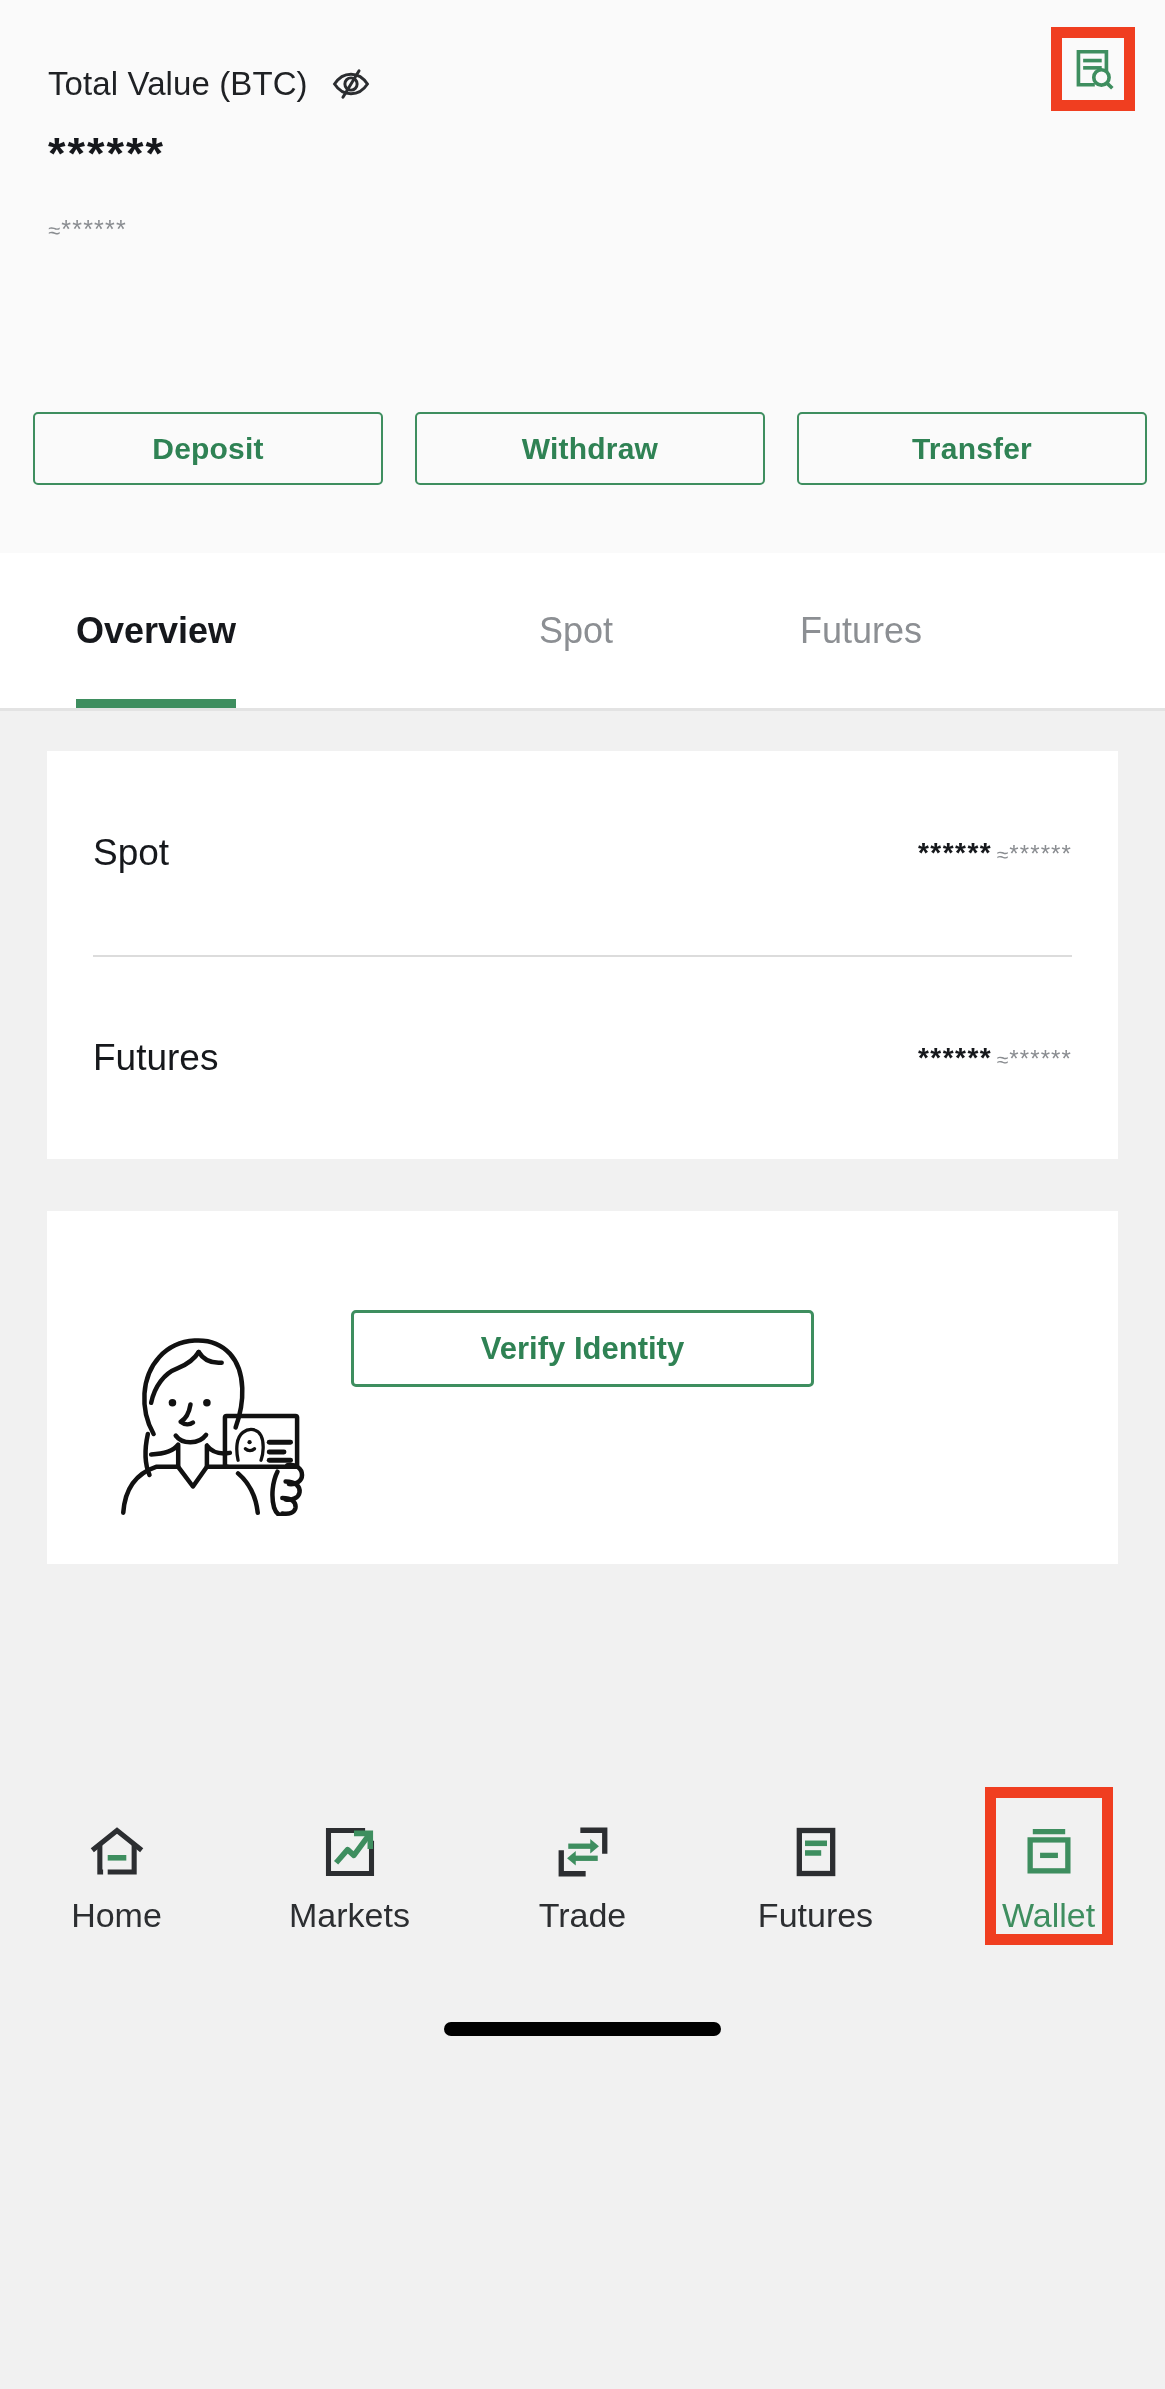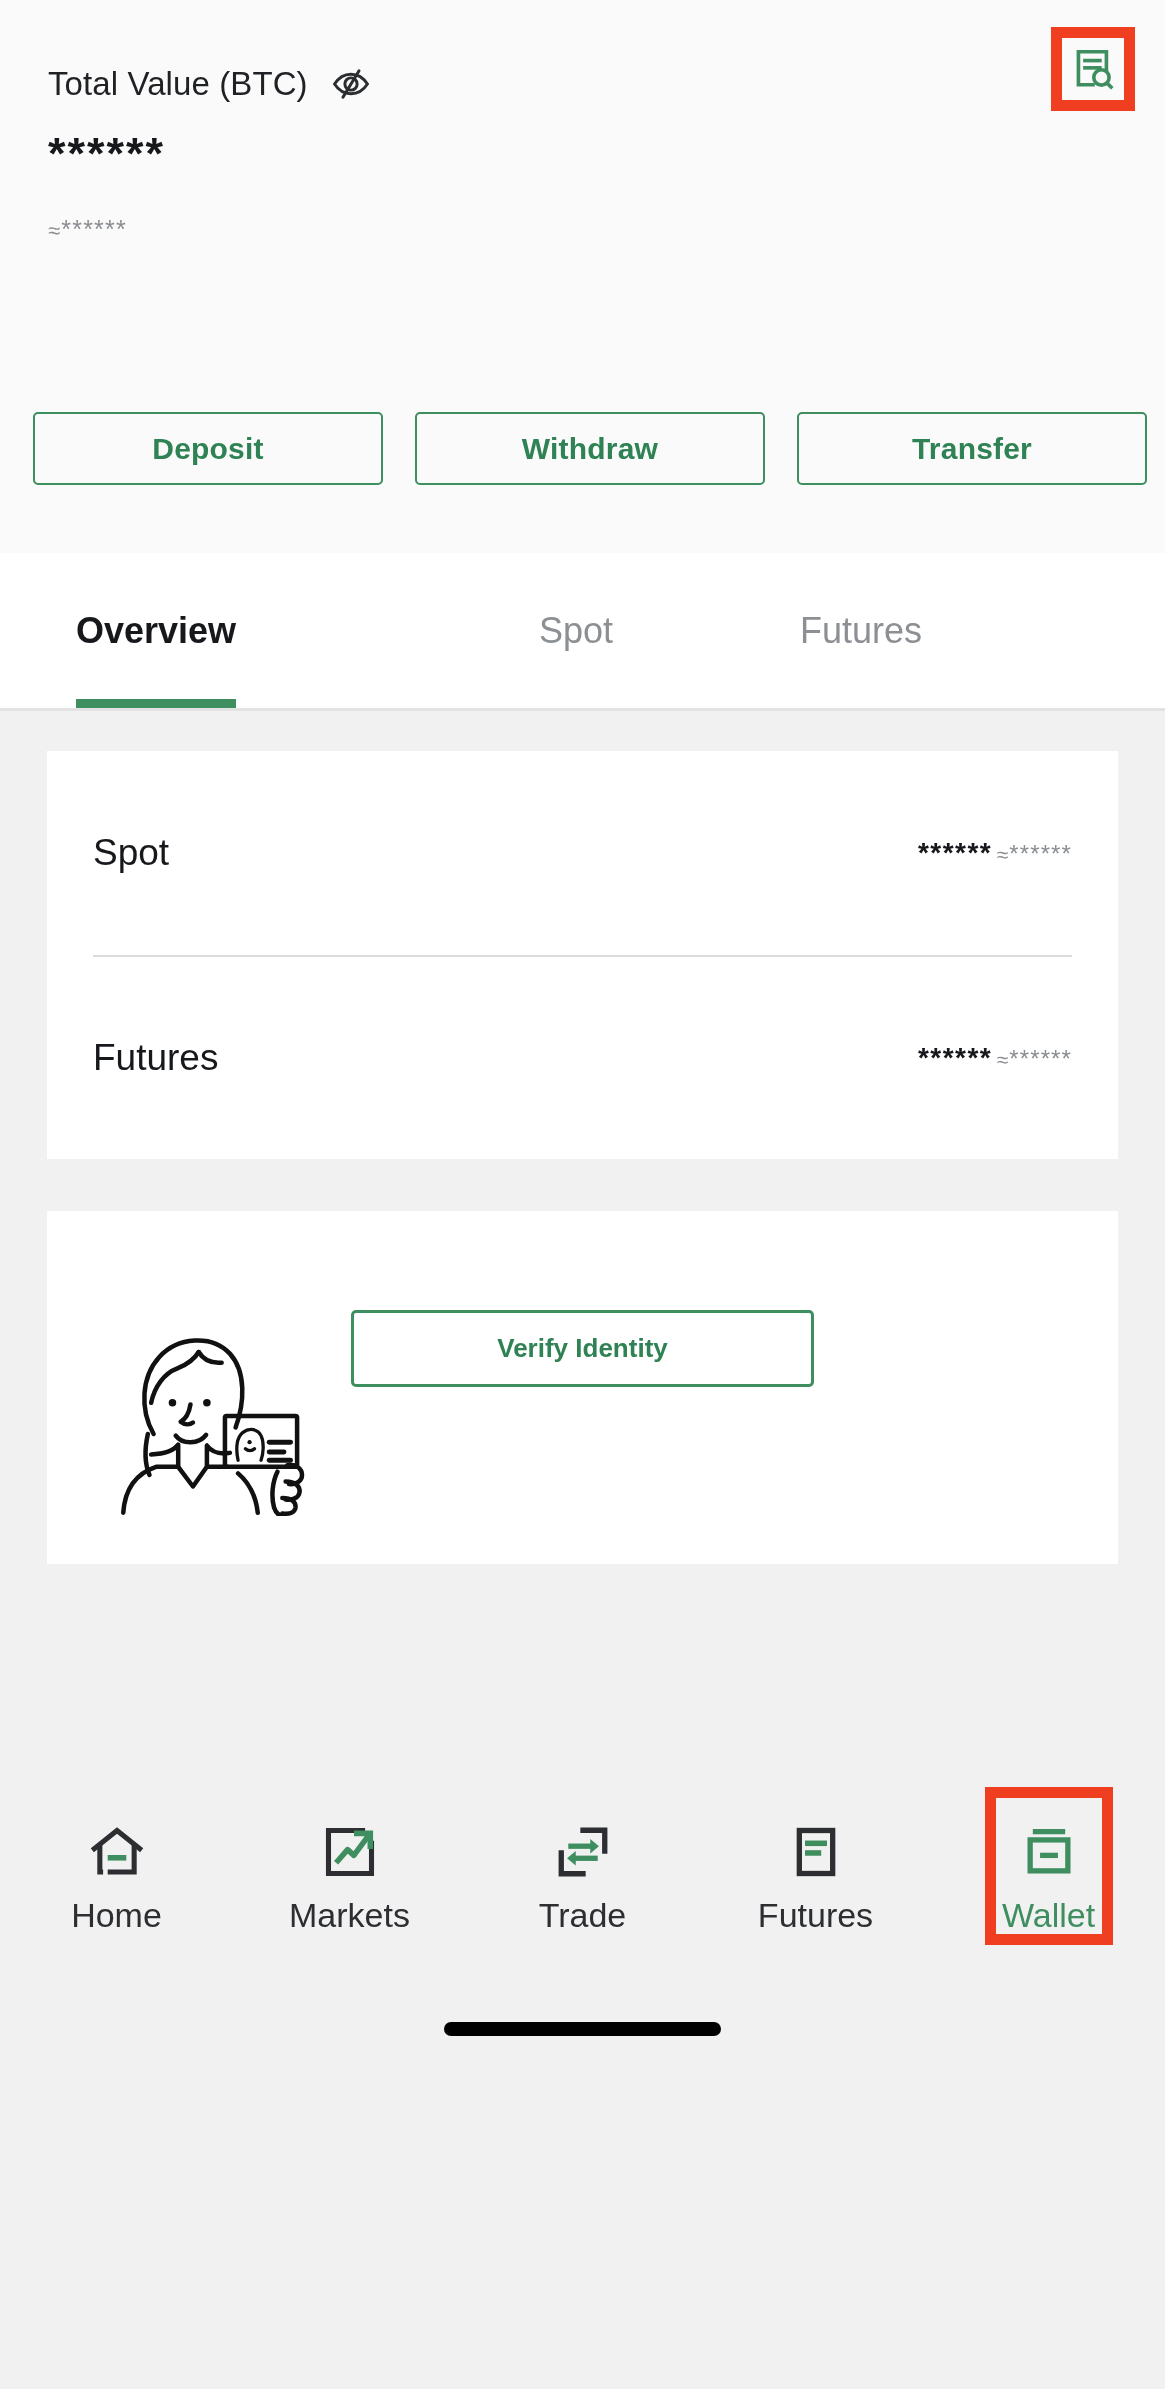--- a/index.html
+++ b/index.html
@@ -213,21 +213,21 @@
     color: #24262a;
   }
   .verify-btn {
     margin-top: 45px;
     width: 463px;
     height: 77px;
     border: 3px solid #3e8e5f;
     border-radius: 5px;
     background: #ffffff;
     color: #2f8254;
-    font-size: 26px;
+    font-size: 31px;
     font-weight: bold;
     display: flex;
     align-items: center;
     justify-content: center;
     cursor: pointer;
     font-family: "Liberation Sans", sans-serif;
   }
 
   
   .bottomnav {

